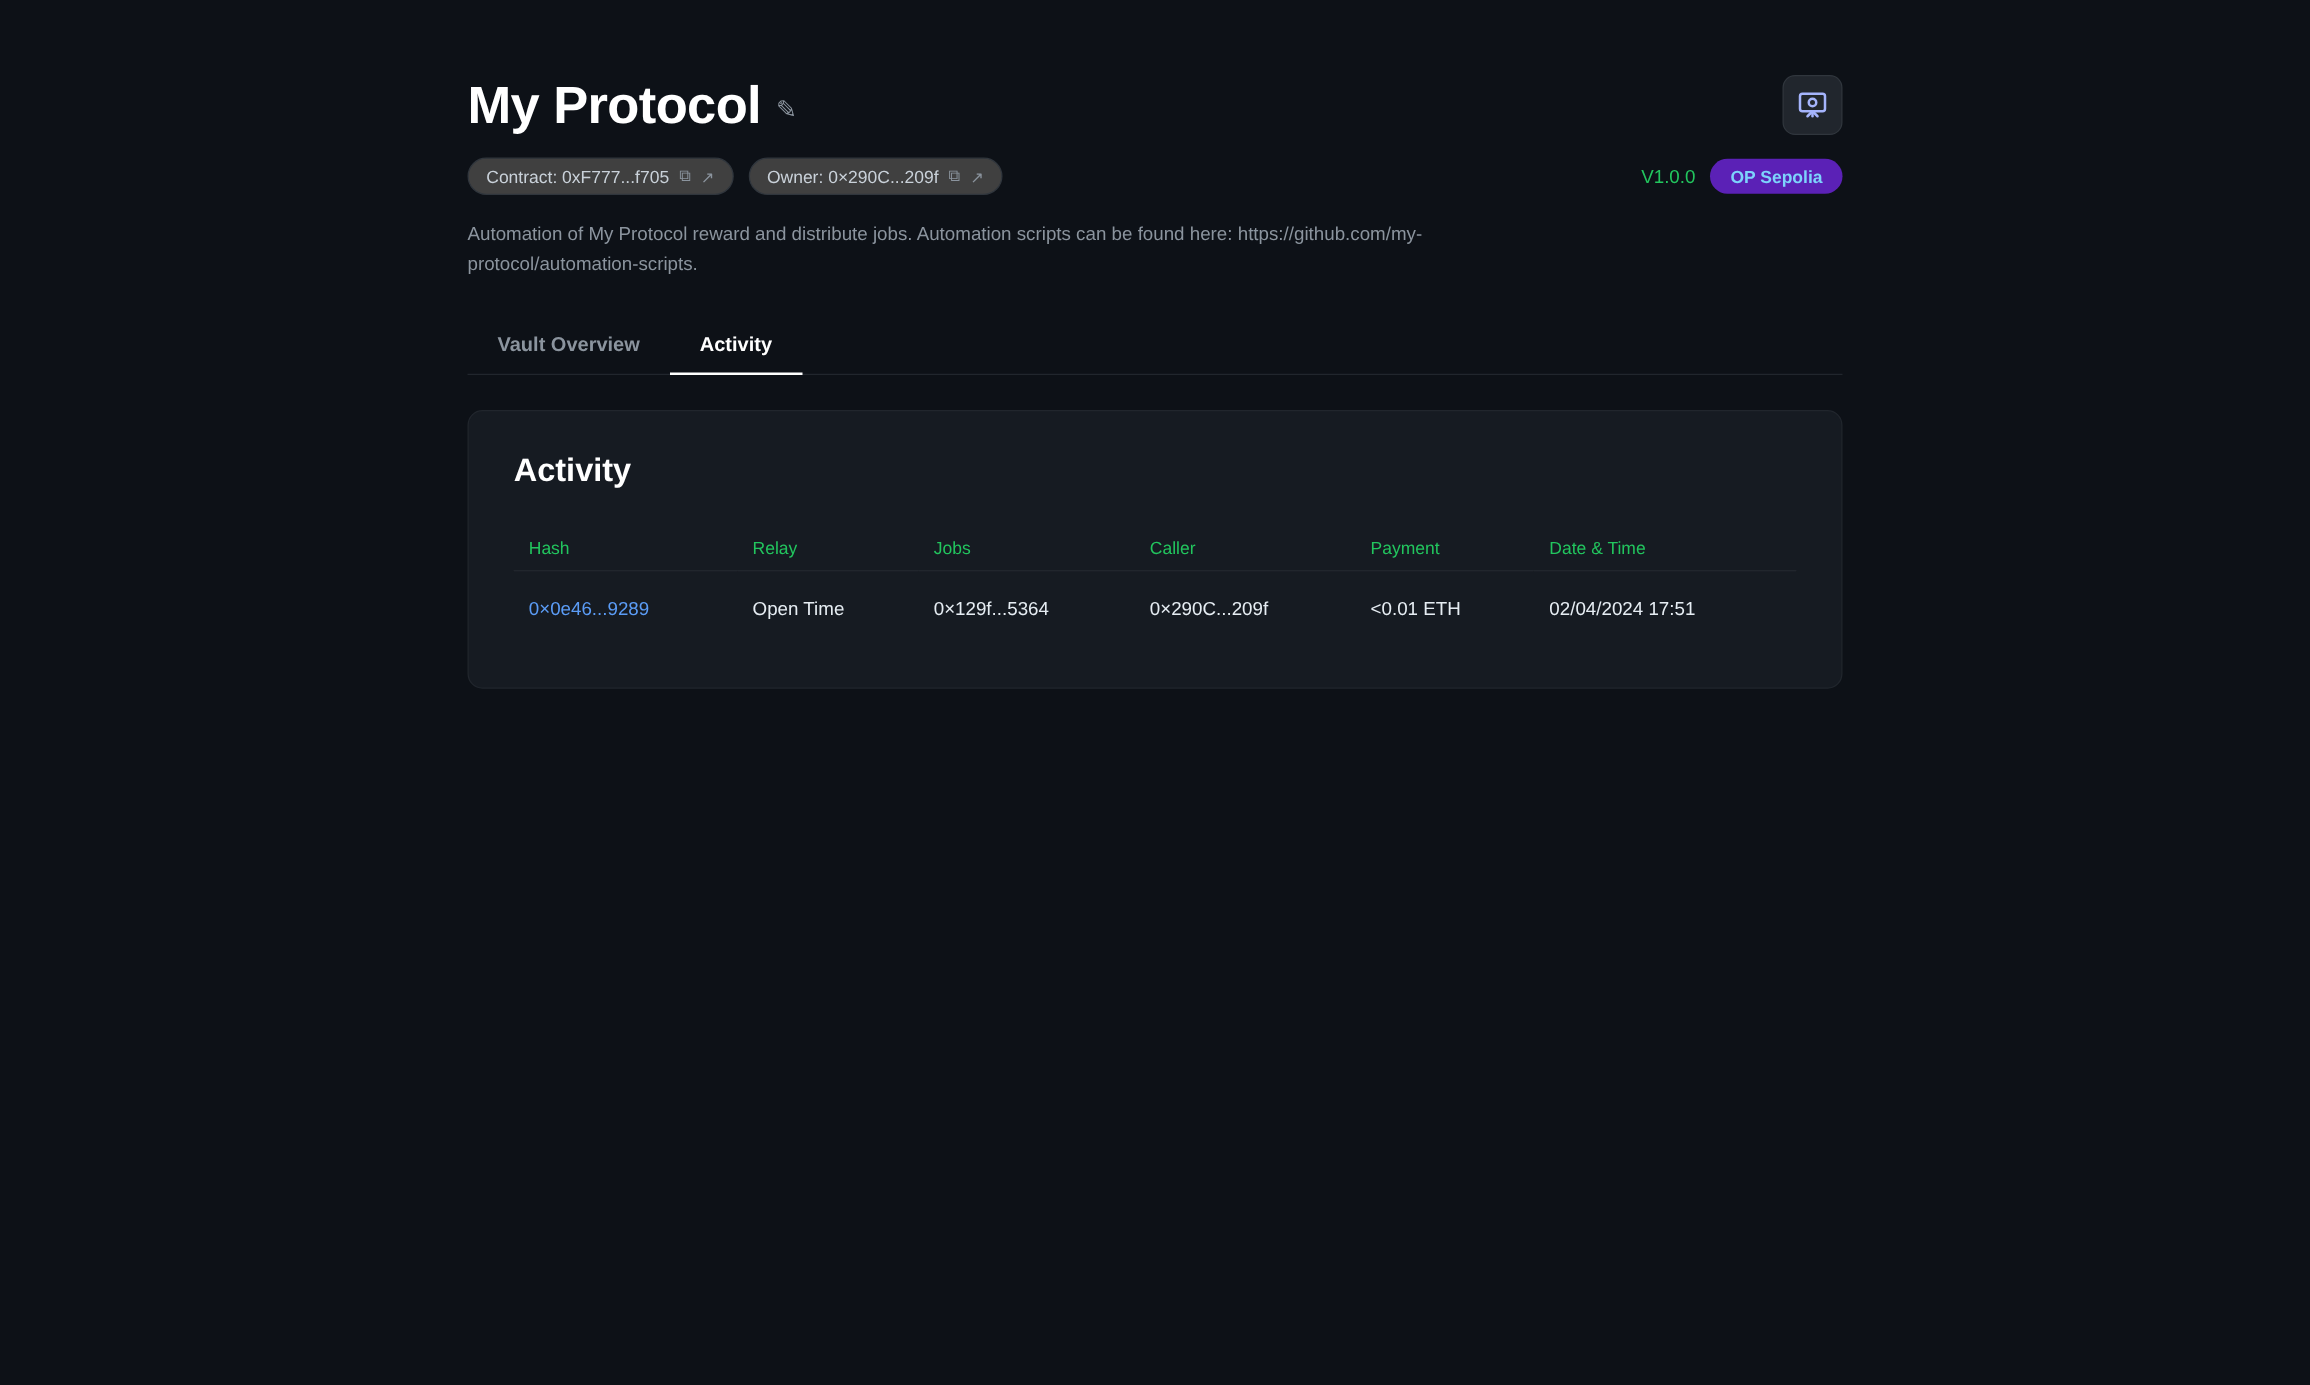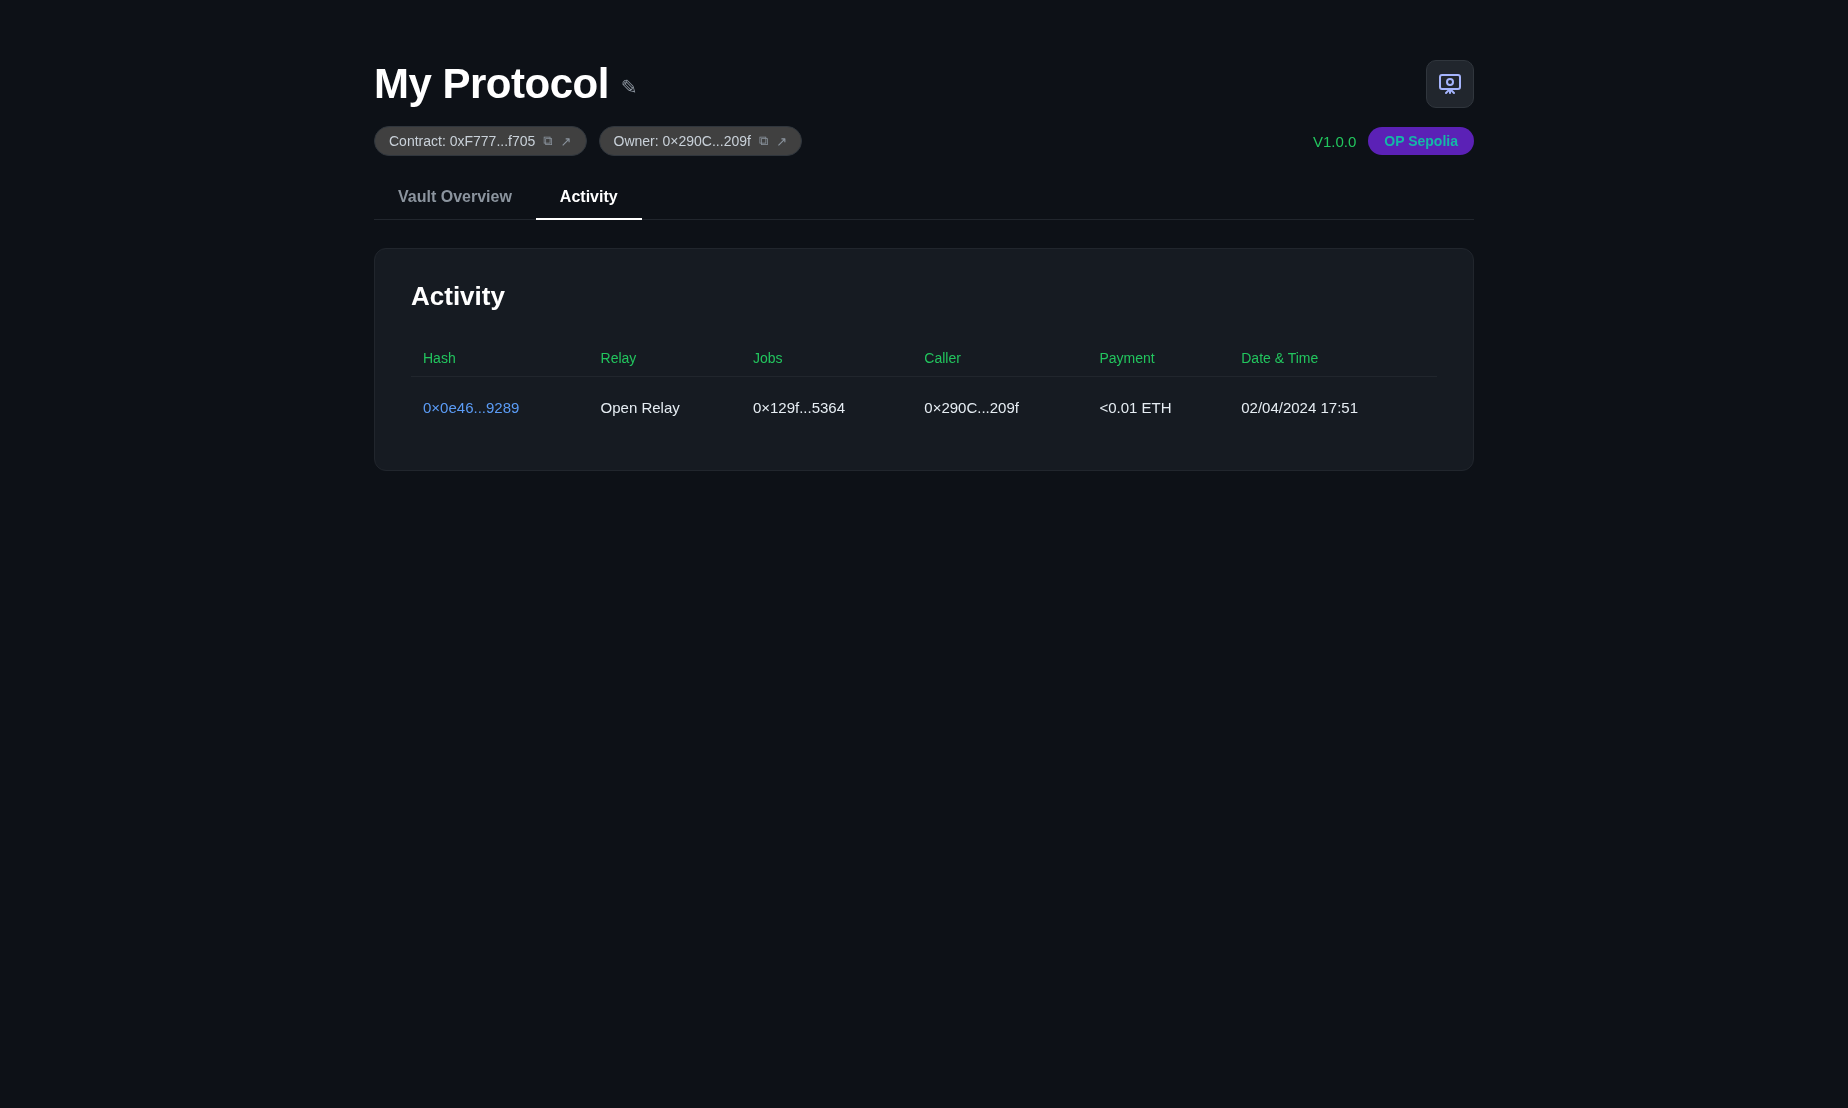--- a/index.html
+++ b/index.html
@@ -95,21 +95,21 @@
       color: #22c55e;
       font-size: 15px;
     }
 
     .network-badge {
       background: #5b21b6;
       border-radius: 20px;
       padding: 6px 16px;
       font-size: 14px;
       font-weight: 600;
-      color: #14b8a6;
+      color: #7dd3fc;
     }
 
     
     .description {
       color: #8b949e;
       font-size: 15px;
       line-height: 1.6;
       margin-bottom: 32px;
       max-width: 900px;
     }
@@ -214,20 +214,21 @@
     </div>
     <div class="meta-badge">
       <span>Owner: 0×290C...209f</span>
       <span class="icon-btn">⧉</span>
       <span class="icon-btn">↗</span>
     </div>
     <span class="version-label">V1.0.0</span>
     <div class="network-badge">OP Sepolia</div>
   </div>
 
+  <p class="description">Automation of My Protocol reward and distribute jobs. Automation scripts can be found here: https://github.com/my-protocol/automation-scripts.</p>
 
   <div class="tabs">
     <a class="tab">Vault Overview</a>
     <a class="tab active">Activity</a>
   </div>
 
   <div class="activity-card">
     <h2 class="activity-title">Activity</h2>
 
     <table class="activity-table">
@@ -237,21 +238,21 @@
           <th>Relay</th>
           <th>Jobs</th>
           <th>Caller</th>
           <th>Payment</th>
           <th>Date &amp; Time</th>
         </tr>
       </thead>
       <tbody id="activity-body">
           <tr>
             <td><a href="#" class="hash-link">0×0e46...9289</a></td>
-            <td>Open Relay</td>
+            <td>Open Time</td>
             <td>0×129f...5364</td>
             <td>0×290C...209f</td>
             <td>&lt;0.01 ETH</td>
             <td>02/04/2024 17:51</td>
           </tr>
         </tbody>
     </table>
   </div>
 
 </div>

